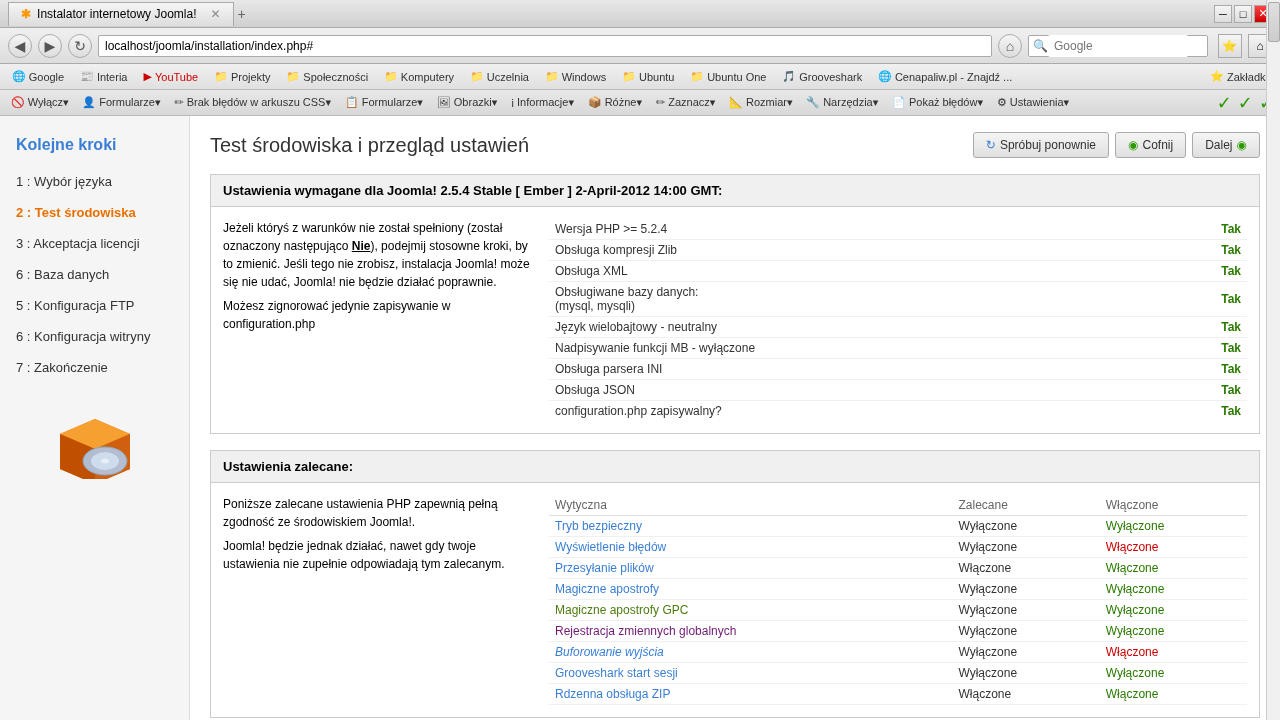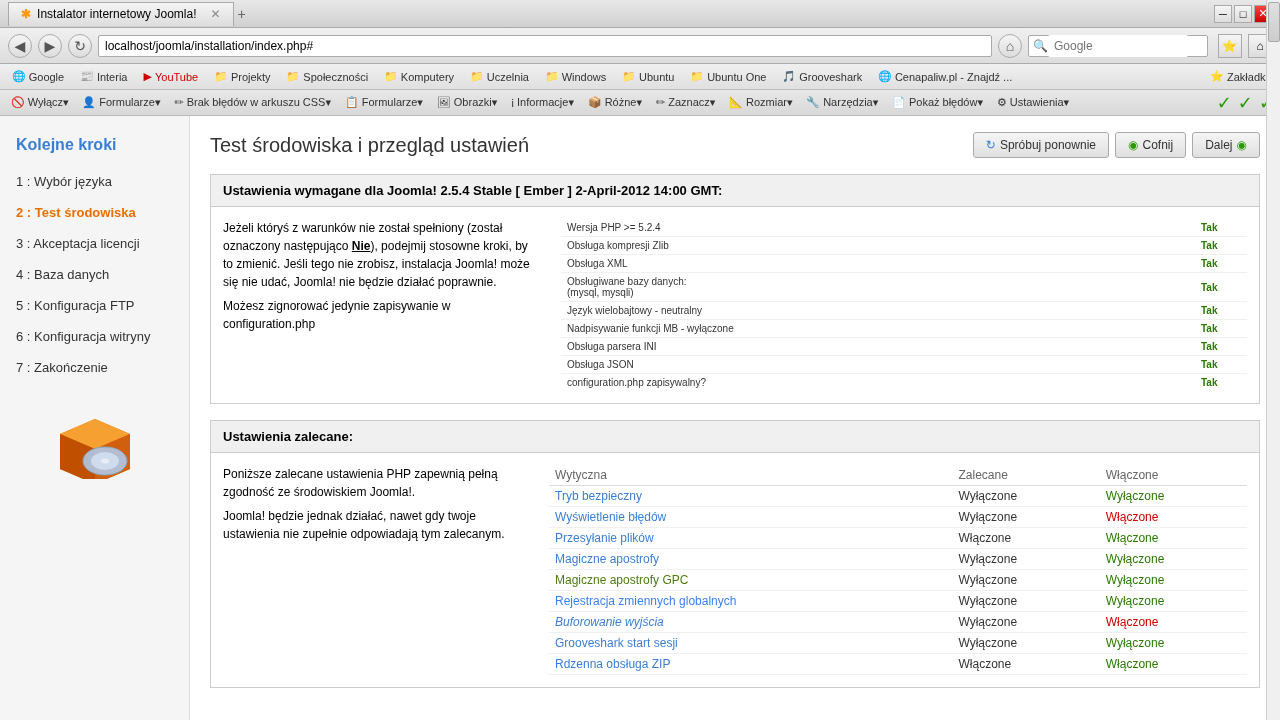--- a/index.html
+++ b/index.html
@@ -200,27 +200,26 @@
     }
 
     .settings-table {
       flex: 1;
     }
     .settings-row {
       display: flex;
       justify-content: space-between;
       align-items: center;
       padding: 3px 6px;
-      font-size: 10px;
+      font-size: 12px;
       border-bottom: 1px solid #f0f0f0;
-      margin-left: 12px;
     }
     .settings-row:last-child { border-bottom: none; }
     .settings-label { flex: 1; color: #333; }
-    .settings-value { color: #2a7a00; font-weight: bold; min-width: 40px; }
+    .settings-value { color: #2a7a00; font-weight: bold; min-width: 40px; text-align: right; }
     .rec-desc {
       flex: 0 0 310px;
       font-size: 12px;
       line-height: 1.5;
     }
     .rec-table-wrapper {
       flex: 1;
     }
     .rec-table {
       width: 100%;
@@ -337,21 +336,21 @@
 </div>
 
 <div class="page-wrapper">
 
   <div class="sidebar">
     <div class="sidebar-title">Kolejne kroki</div>
 
     <div class="sidebar-item">1 : Wybór języka</div>
     <div class="sidebar-item active">2 : Test środowiska</div>
     <div class="sidebar-item">3 : Akceptacja licencji</div>
-    <div class="sidebar-item">4 : Baza danych</div>
+    <div class="sidebar-item">6 : Baza danych</div>
     <div class="sidebar-item">5 : Konfiguracja FTP</div>
     <div class="sidebar-item">6 : Konfiguracja witryny</div>
     <div class="sidebar-item">7 : Zakończenie</div>
 
     <div class="sidebar-image">
       <svg width="90" height="80" viewBox="0 0 90 80">
 
         <polygon points="10,35 45,20 80,35 80,70 45,85 10,70" fill="#e87000"></polygon>
         <polygon points="10,35 45,20 80,35 45,50" fill="#f5a030"></polygon>
         <polygon points="10,35 45,50 45,85 10,70" fill="#c05000"></polygon>
@@ -471,21 +470,21 @@
                   <td style="color: rgb(58, 127, 213);">Magiczne apostrofy</td>
                   <td class="val-normal">Wyłączone</td>
                   <td class="val-green">Wyłączone</td>
                 </tr>
                 <tr>
                   <td style="color: #4d7c0f;">Magiczne apostrofy GPC</td>
                   <td class="val-normal">Wyłączone</td>
                   <td class="val-green">Wyłączone</td>
                 </tr>
                 <tr>
-                  <td style="color: #3b82f6;">Rejestracja zmiennych globalnych</td>
+                  <td style="color: #701a75;">Rejestracja zmiennych globalnych</td>
                   <td class="val-normal">Wyłączone</td>
                   <td class="val-green">Wyłączone</td>
                 </tr>
                 <tr>
                   <td style="color: rgb(58, 127, 213); font-style: italic;">Buforowanie wyjścia</td>
                   <td class="val-normal">Wyłączone</td>
                   <td class="val-red">Włączone</td>
                 </tr>
                 <tr>
                   <td style="color: rgb(58, 127, 213);">Grooveshark start sesji</td>

